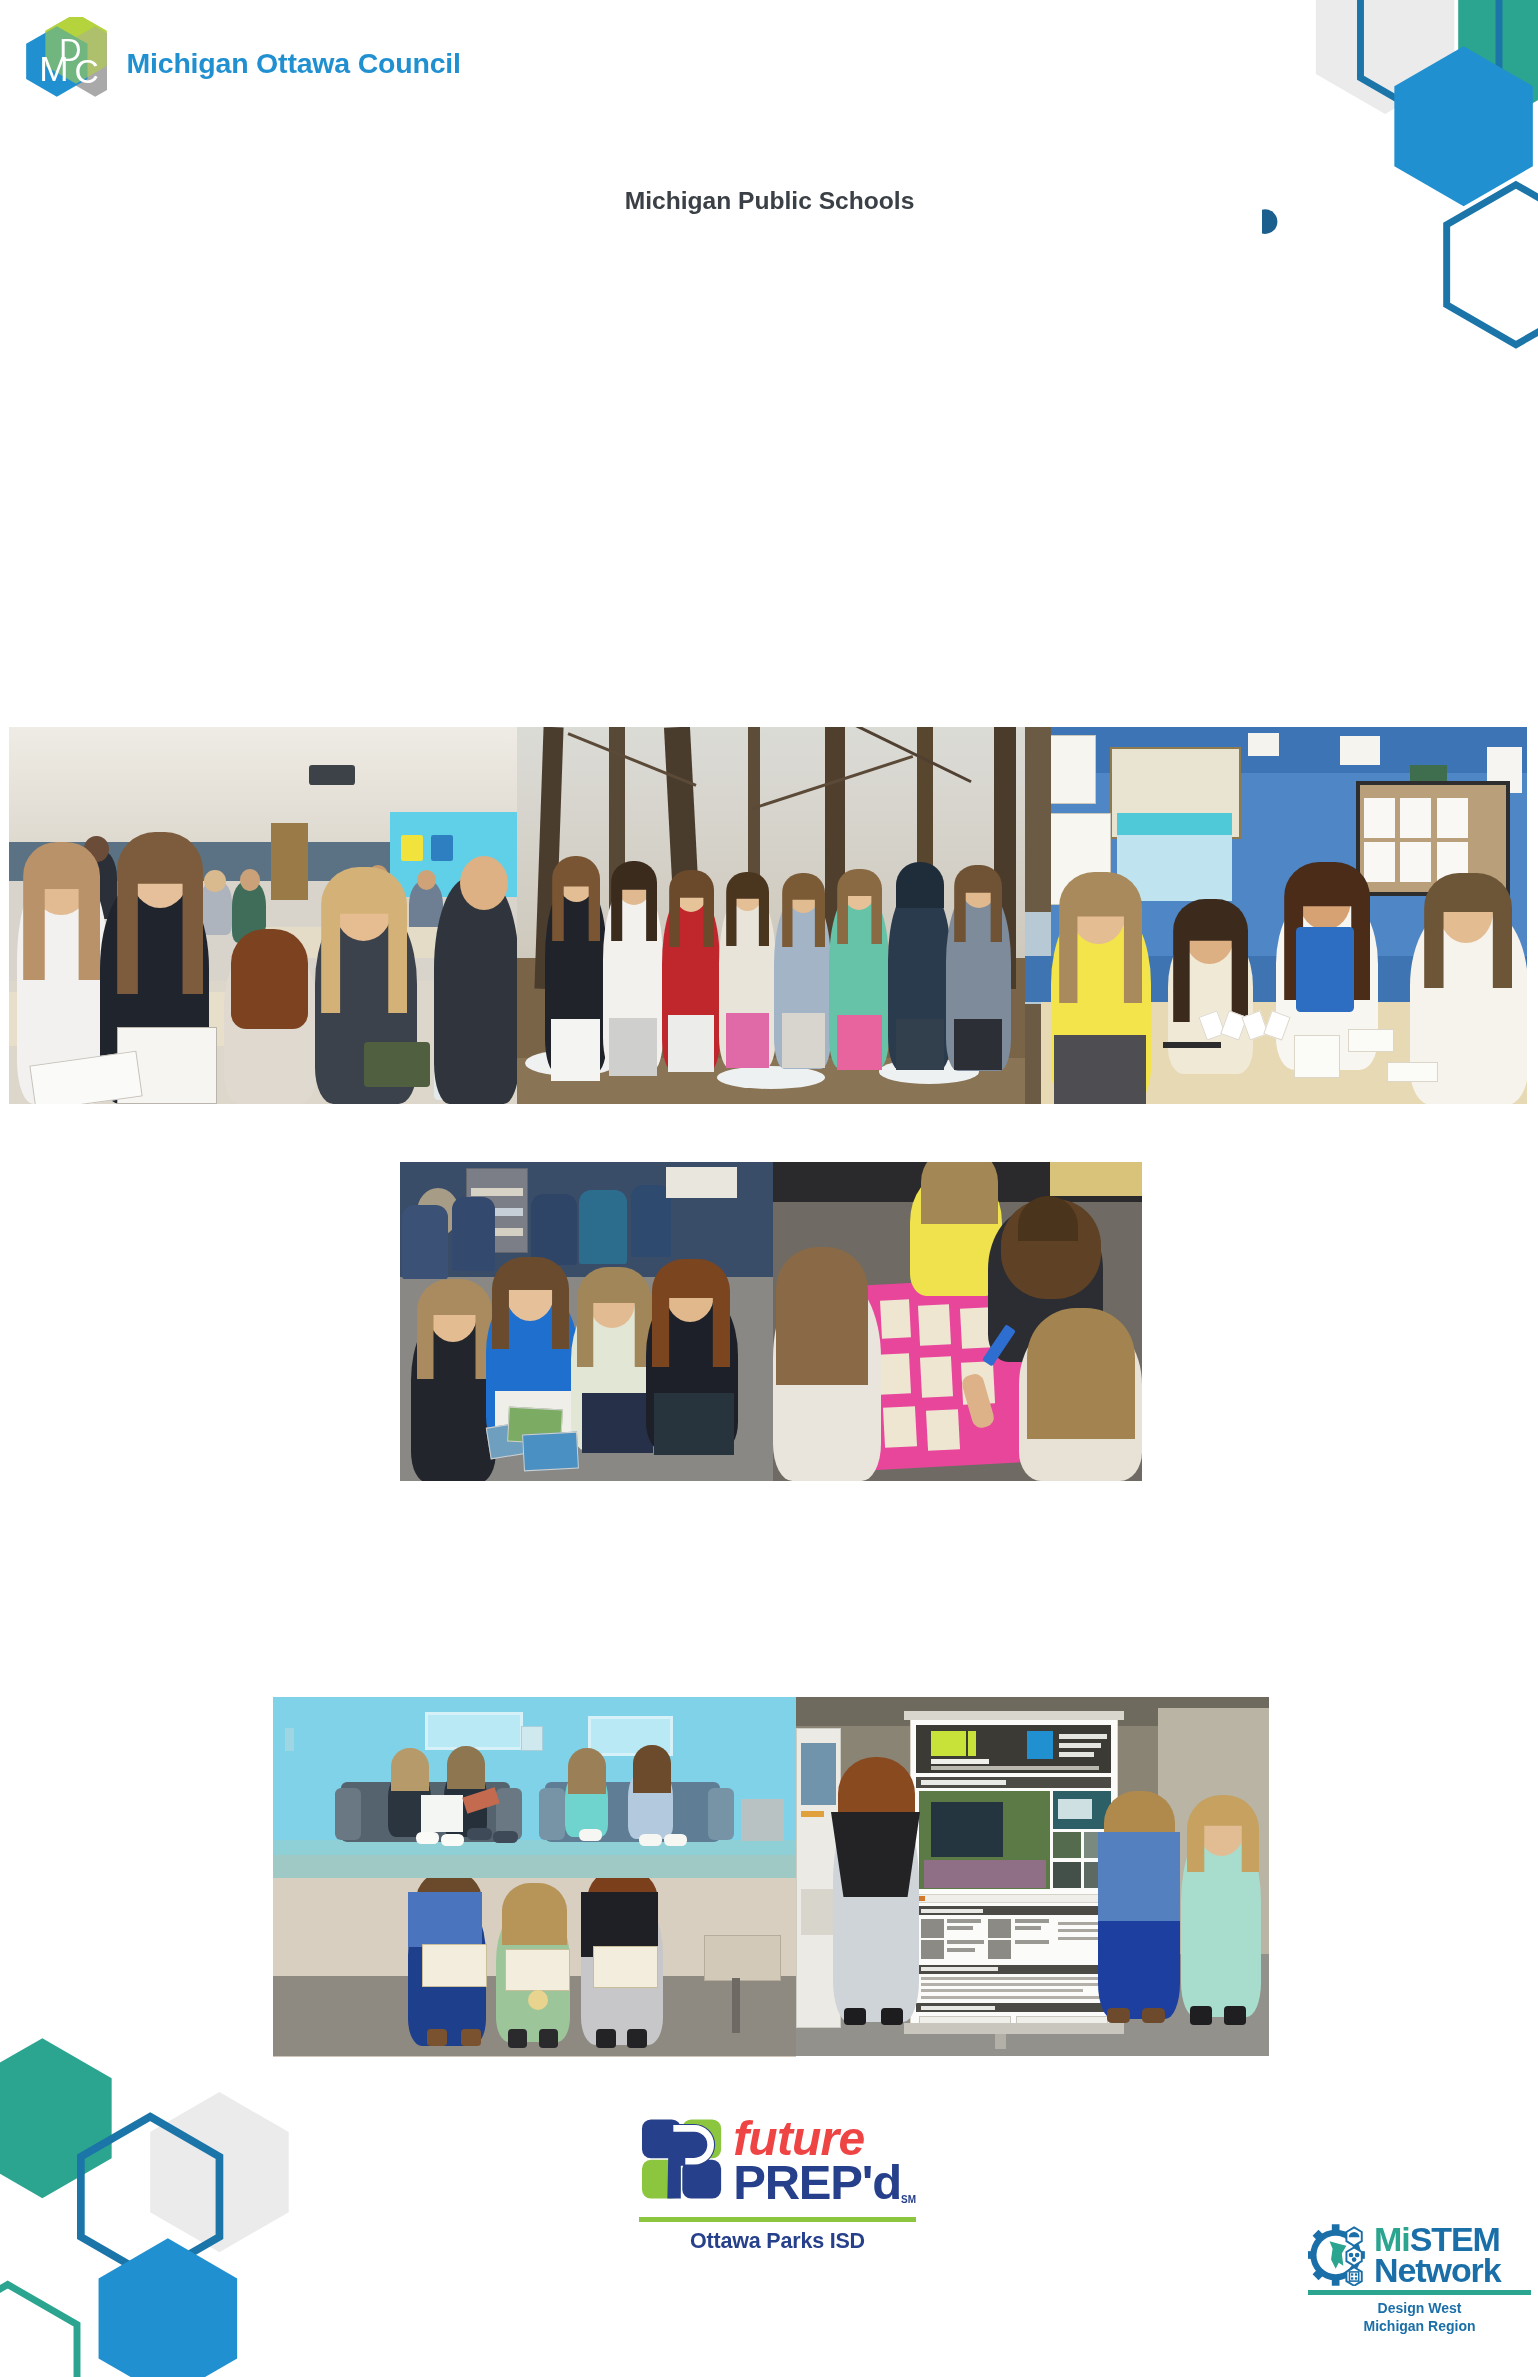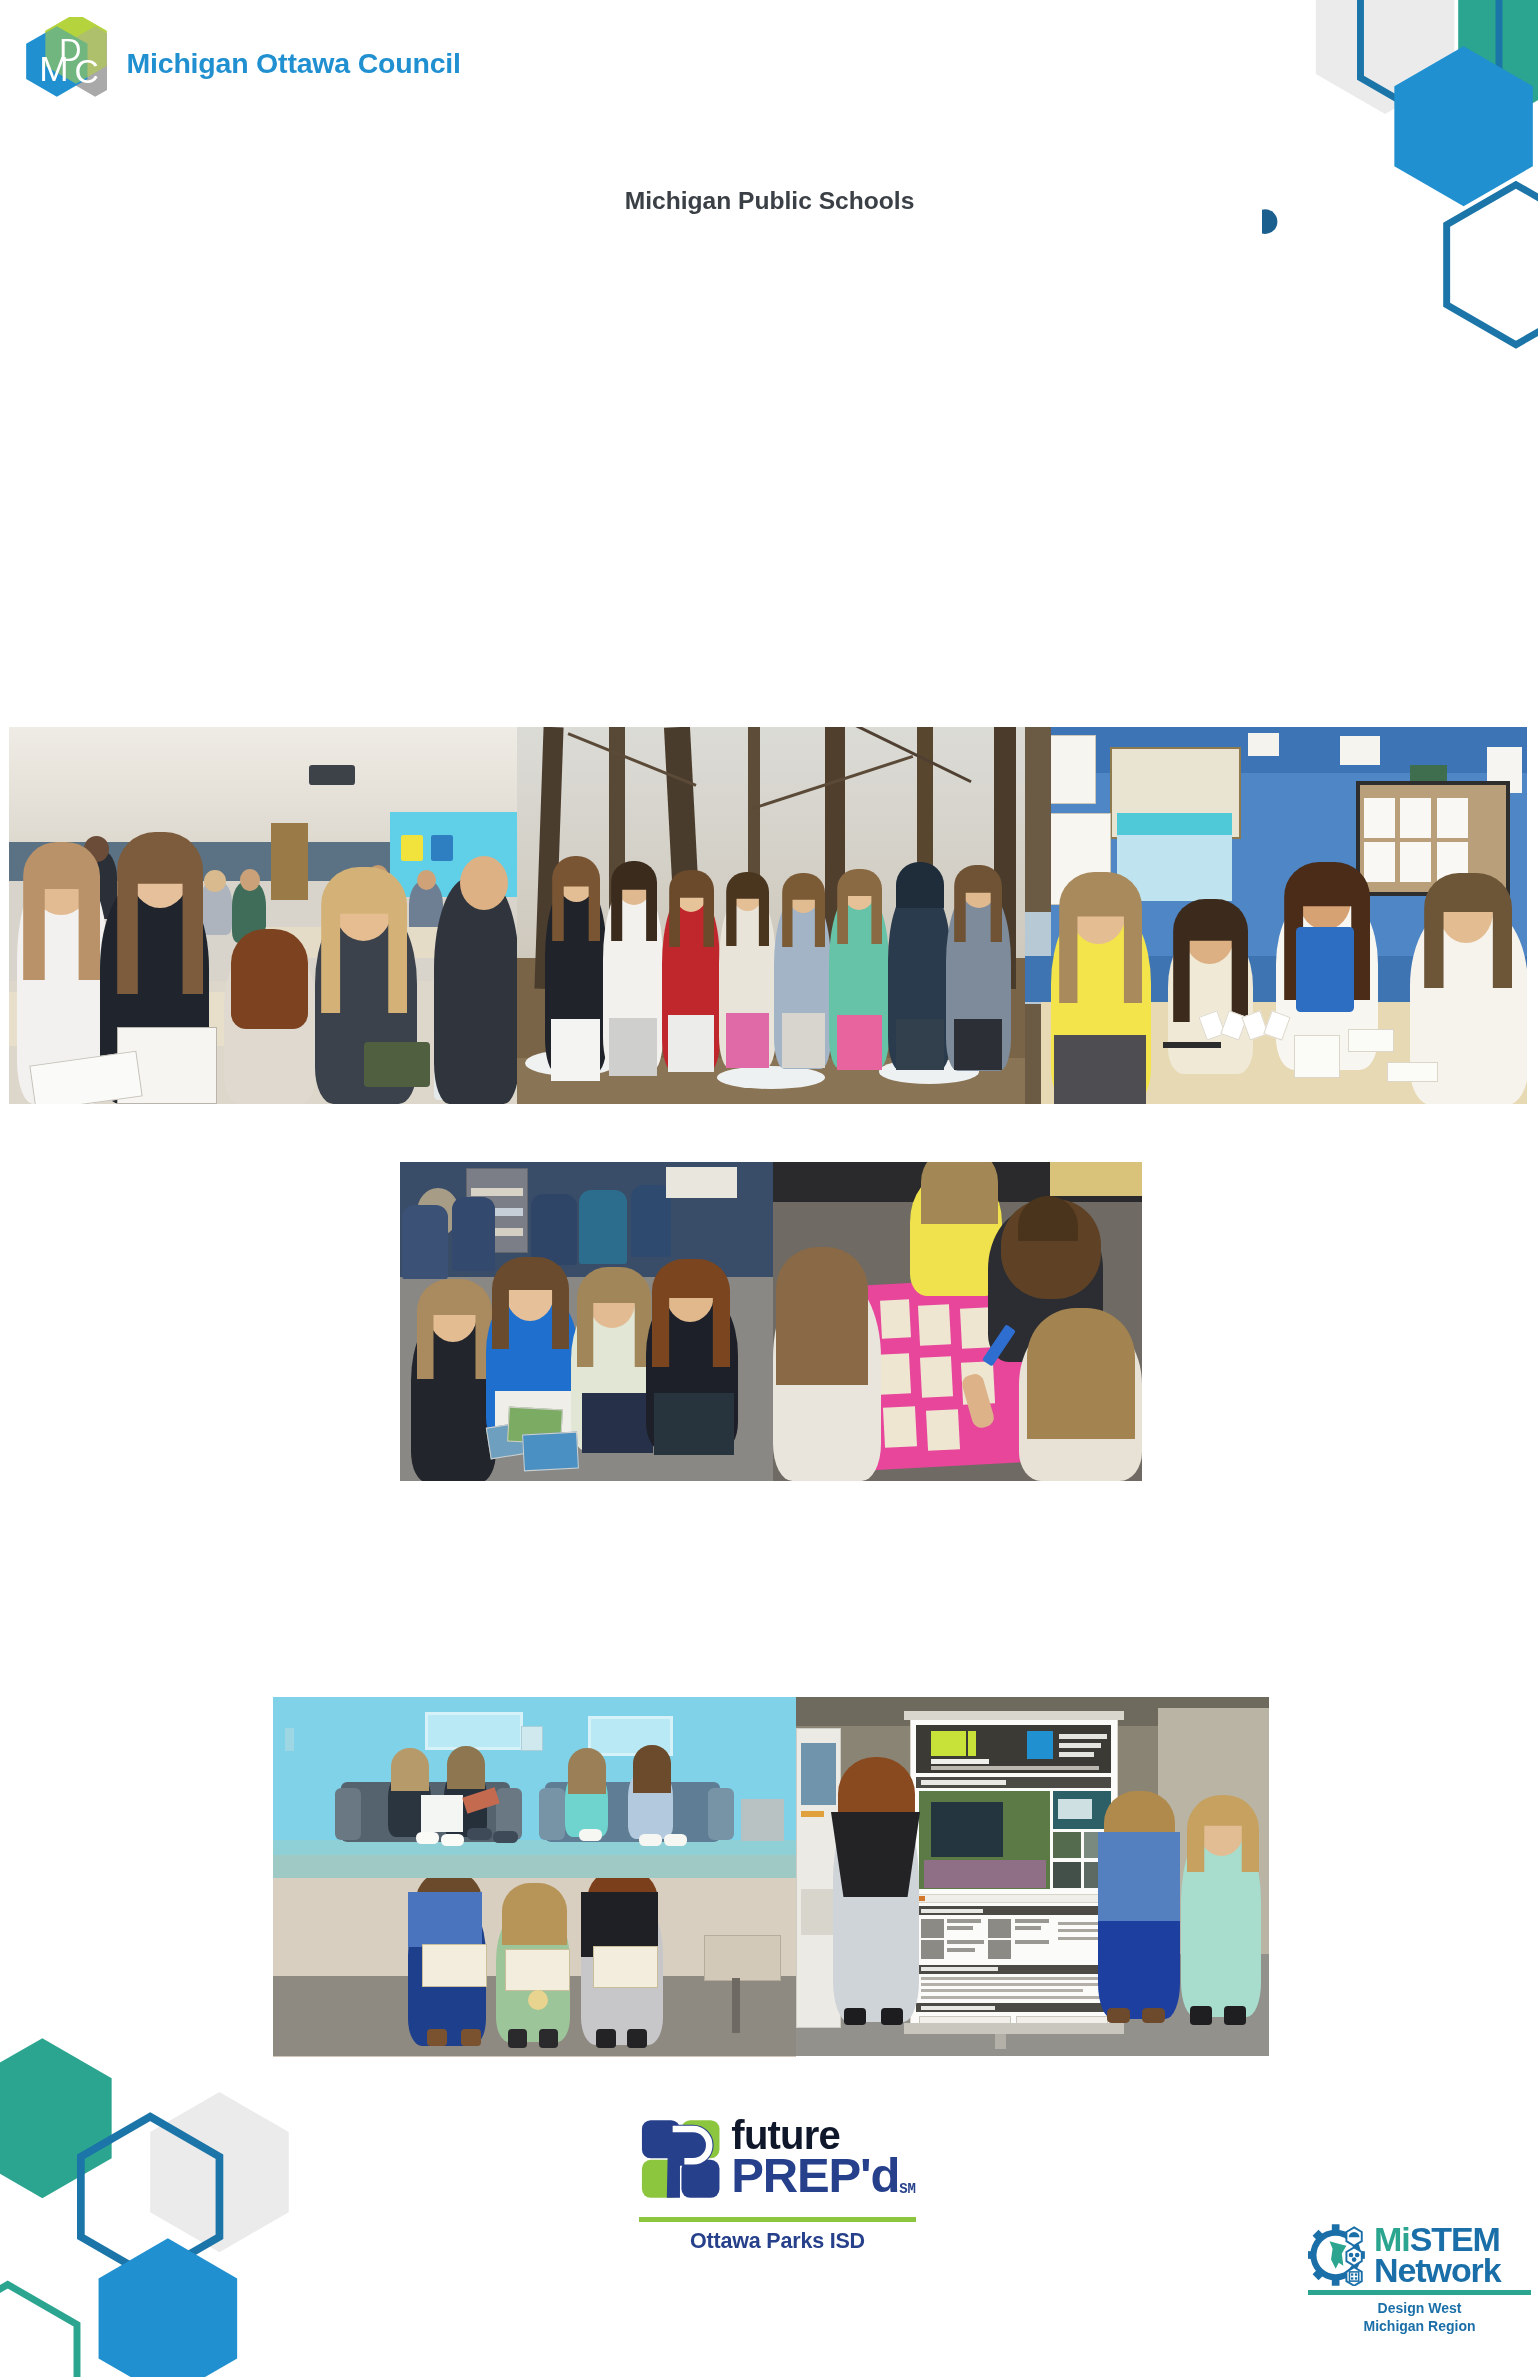--- a/index.html
+++ b/index.html
@@ -52,23 +52,23 @@
   .bg-left .p-stage{ height:179px; }
   .blob      { position:absolute; border-radius:50%; }
   .figure    { position:absolute; border-radius:40% 40% 18% 18%; }
   .head      { position:absolute; border-radius:50%; }
   .rect      { position:absolute; }
 
   
   #futureprepd-logo { position:absolute; left:639px; top:2112px; width:277px; height:154px; }
   #mistem-logo      { position:absolute; left:1308px; top:2224px; width:223px; height:123px; }
 
-  .fp-text-future { font-size:40px; font-weight:bold; color:#0f172a; font-family:"Liberation Sans", sans-serif; line-height:0.88; letter-spacing:-0.8px;}
+  .fp-text-future { font-size:48px; font-weight:bold; color:#ef4444; font-family:"Liberation Sans", sans-serif; line-height:0.88; letter-spacing:-0.8px;font-style:italic;}
   .fp-text-prepd  { font-size:49px; font-weight:bold; color:#27408b; font-family:"Liberation Sans", sans-serif; line-height:0.9; letter-spacing:-1.2px;}
-  .fp-sm          { font-size:14px; font-weight:bold; color:#27408b; vertical-align:super;font-family:Liberation Mono, monospace; }
+  .fp-sm          { font-size:10px; font-weight:bold; color:#27408b; vertical-align:super; }
   .fp-rule        { height:5.4px; background:#8cc63e; margin-top:4.6px; }
   .fp-isd         { font-size:21.5px; font-weight:bold; color:#27408b; text-align:center; margin-top:7px; letter-spacing:-0.2px;}
 
   .ms-mi   { color:#2ba58f; }
   .ms-stem { color:#1b6fa8; }
   .ms-word { font-size:34px; font-weight:bold; letter-spacing:-1.1px; line-height:0.92; font-family:"Liberation Sans", sans-serif;}
   .ms-rule { height:4.6px; background:#2ba58f; margin:3.8px 0 5.4px 0; }
   .ms-sub  { font-size:14px; font-weight:bold; color:#1b6fa8; text-align:center; line-height:1.25; }
 </style>
 </head>

